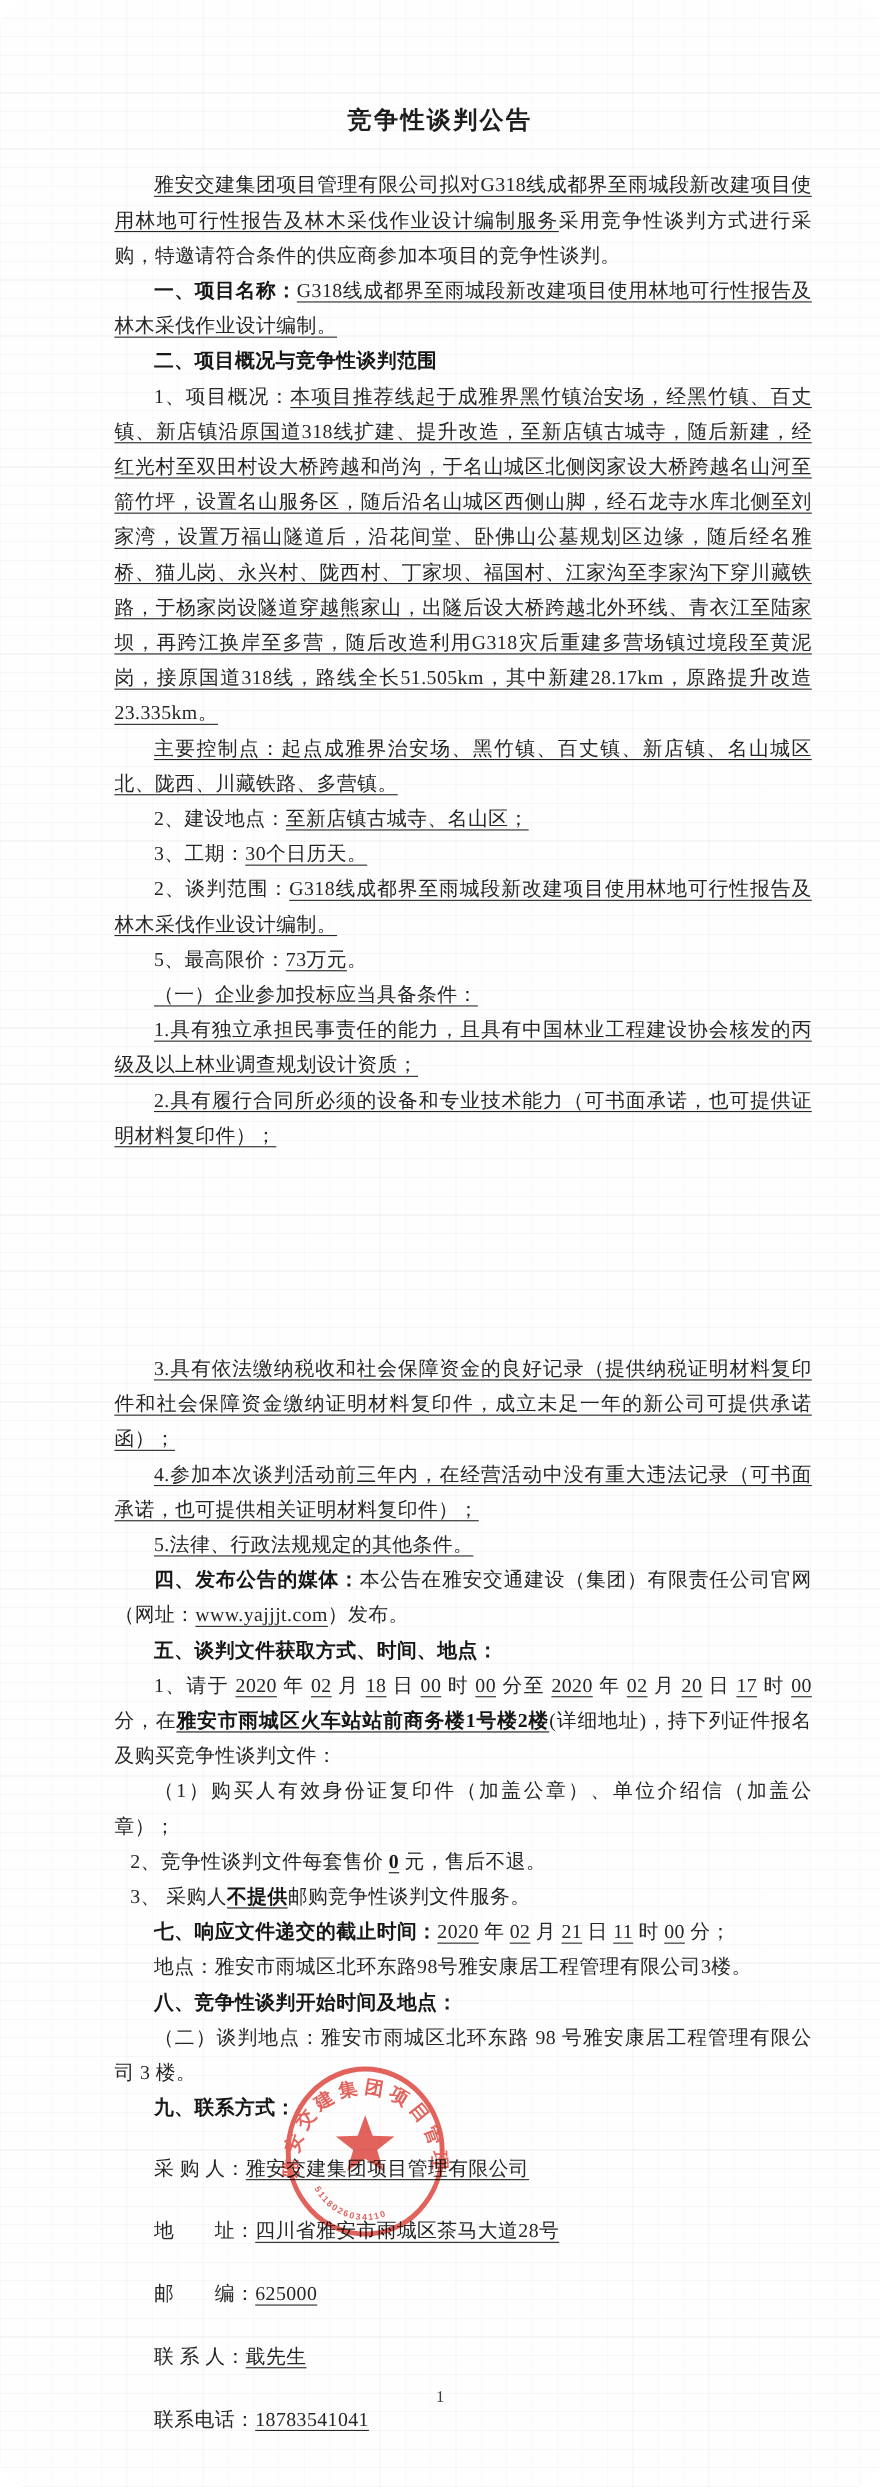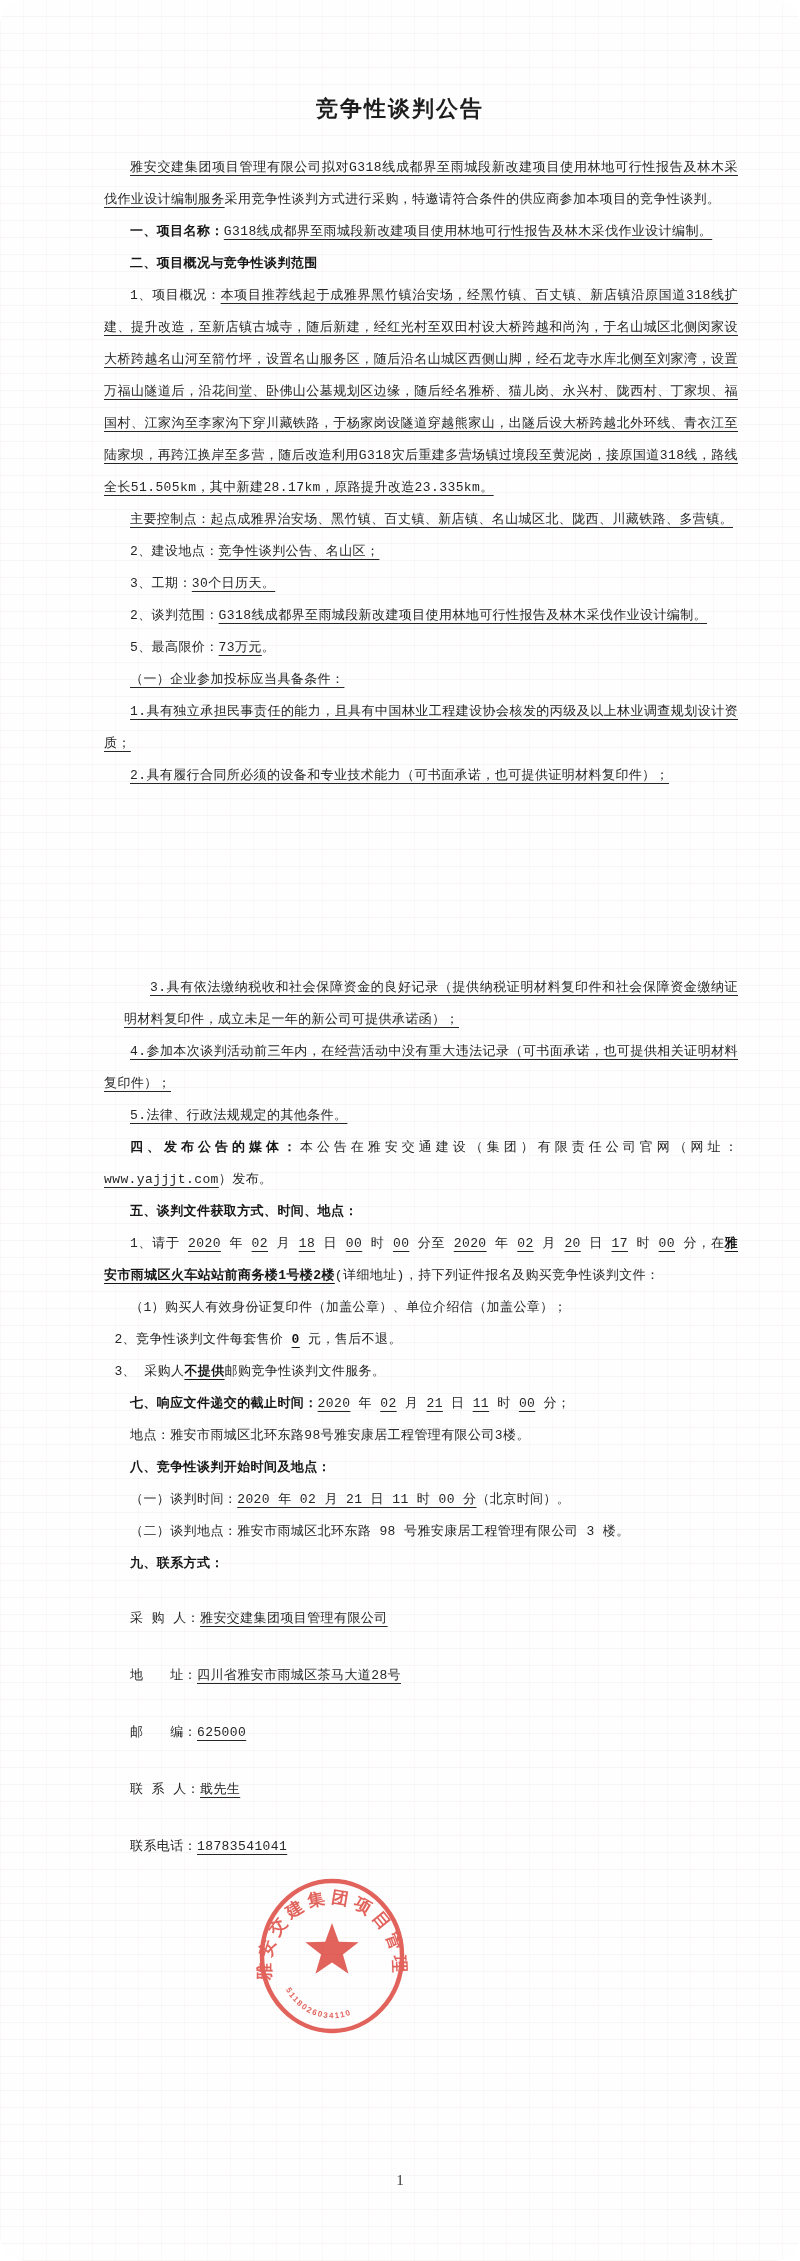--- a/index.html
+++ b/index.html
@@ -23,25 +23,24 @@
     margin-top: 92px;
     text-align: center;
     font-size: 22px;
     line-height: 34px;
     font-weight: bold;
     letter-spacing: 2px;
     color: #1d1d1d;
   }
   .doc {
     margin: 26px 62px 0 104px;
-    font-size: 13px;
+    font-size: 18px;
     line-height: 32px;
     letter-spacing: 0.4px;
     text-align: justify;
-    font-family: Liberation Mono, monospace;
   }
   .para { text-indent: 2em; }
   .para.ind08 { text-indent: 0.8em; }
   .para.contact { text-indent: 2em; margin-top: 21px; line-height: 36px; }
   .b { font-weight: bold; color: #171717; }
   .u { text-decoration: underline; text-underline-offset: 4px; text-decoration-thickness: 1px; }
   .pagenum {
     position: absolute;
     left: 0; right: 0;
     top: 2172px;
@@ -70,40 +69,39 @@
 <div class="page">
 
   <h1 class="title">竞争性谈判公告</h1>
 
   <div class="doc">
       <div class="para"><span class="u">雅安交建集团项目管理有限公司拟对G318线成都界至雨城段新改建项目使用林地可行性报告及林木采伐作业设计编制服务</span><span class="">采用竞争性谈判方式进行采购，特邀请符合条件的供应商参加本项目的竞争性谈判。</span></div>
       <div class="para"><span class="b">一、项目名称：</span><span class="u">G318线成都界至雨城段新改建项目使用林地可行性报告及林木采伐作业设计编制。</span></div>
       <div class="para"><span class="b">二、项目概况与竞争性谈判范围</span></div>
       <div class="para"><span class="">1、项目概况：</span><span class="u">本项目推荐线起于成雅界黑竹镇治安场，经黑竹镇、百丈镇、新店镇沿原国道318线扩建、提升改造，至新店镇古城寺，随后新建，经红光村至双田村设大桥跨越和尚沟，于名山城区北侧闵家设大桥跨越名山河至箭竹坪，设置名山服务区，随后沿名山城区西侧山脚，经石龙寺水库北侧至刘家湾，设置万福山隧道后，沿花间堂、卧佛山公墓规划区边缘，随后经名雅桥、猫儿岗、永兴村、陇西村、丁家坝、福国村、江家沟至李家沟下穿川藏铁路，于杨家岗设隧道穿越熊家山，出隧后设大桥跨越北外环线、青衣江至陆家坝，再跨江换岸至多营，随后改造利用G318灾后重建多营场镇过境段至黄泥岗，接原国道318线，路线全长51.505km，其中新建28.17km，原路提升改造23.335km。</span></div>
       <div class="para"><span class="u">主要控制点：起点成雅界治安场、黑竹镇、百丈镇、新店镇、名山城区北、陇西、川藏铁路、多营镇。</span></div>
-      <div class="para"><span class="">2、建设地点：</span><span class="u">竞争性谈判公告、名山区；</span></div>
+      <div class="para"><span class="">2、建设地点：</span><span class="u">至新店镇古城寺、名山区；</span></div>
       <div class="para"><span class="">3、工期：</span><span class="u">30个日历天。</span></div>
       <div class="para"><span class="">2、谈判范围：</span><span class="u">G318线成都界至雨城段新改建项目使用林地可行性报告及林木采伐作业设计编制。</span></div>
       <div class="para"><span class="">5、最高限价：</span><span class="u">73万元</span><span class="">。</span></div>
       <div class="para"><span class="u">（一）企业参加投标应当具备条件：</span></div>
       <div class="para"><span class="u">1.具有独立承担民事责任的能力，且具有中国林业工程建设协会核发的丙级及以上林业调查规划设计资质；</span></div>
       <div class="para"><span class="u">2.具有履行合同所必须的设备和专业技术能力（可书面承诺，也可提供证明材料复印件）；</span></div>
-      <div class="para" style="margin-top: 180px; margin-left: 20px;"><span class="u">3.具有依法缴纳税收和社会保障资金的良好记录（提供纳税证明材料复印件和社会保障资金缴纳证明材料复印件，成立未足一年的新公司可提供承诺函）；</span></div>
+      <div class="para" style="margin-top: 180px;"><span class="u">3.具有依法缴纳税收和社会保障资金的良好记录（提供纳税证明材料复印件和社会保障资金缴纳证明材料复印件，成立未足一年的新公司可提供承诺函）；</span></div>
       <div class="para"><span class="u">4.参加本次谈判活动前三年内，在经营活动中没有重大违法记录（可书面承诺，也可提供相关证明材料复印件）；</span></div>
       <div class="para"><span class="u">5.法律、行政法规规定的其他条件。</span></div>
       <div class="para"><span class="b">四、发布公告的媒体：</span><span class="">本公告在雅安交通建设（集团）有限责任公司官网（网址：</span><span class="u">www.yajjjt.com</span><span class="">）发布。</span></div>
       <div class="para"><span class="b">五、谈判文件获取方式、时间、地点：</span></div>
       <div class="para"><span class="">1、请于 </span><span class="u">2020</span><span class=""> 年 </span><span class="u">02</span><span class=""> 月 </span><span class="u">18</span><span class=""> 日 </span><span class="u">00</span><span class=""> 时 </span><span class="u">00</span><span class=""> 分至 </span><span class="u">2020</span><span class=""> 年 </span><span class="u">02</span><span class=""> 月 </span><span class="u">20</span><span class=""> 日 </span><span class="u">17</span><span class=""> 时 </span><span class="u">00</span><span class=""> 分，在</span><span class="b u">雅安市雨城区火车站站前商务楼1号楼2楼</span><span class="">(详细地址)，持下列证件报名及购买竞争性谈判文件：</span></div>
       <div class="para"><span class="">（1）购买人有效身份证复印件（加盖公章）、单位介绍信（加盖公章）；</span></div>
       <div class="para ind08"><span class="">2、竞争性谈判文件每套售价 </span><span class="b u">0</span><span class=""> 元，售后不退。</span></div>
       <div class="para ind08"><span class="">3、 采购人</span><span class="b u">不提供</span><span class="">邮购竞争性谈判文件服务。</span></div>
       <div class="para"><span class="b">七、响应文件递交的截止时间：</span><span class="u">2020</span><span class=""> 年 </span><span class="u">02</span><span class=""> 月 </span><span class="u">21</span><span class=""> 日 </span><span class="u">11</span><span class=""> 时 </span><span class="u">00</span><span class=""> 分；</span></div>
       <div class="para"><span class="">地点：雅安市雨城区北环东路98号雅安康居工程管理有限公司3楼。</span></div>
       <div class="para"><span class="b">八、竞争性谈判开始时间及地点：</span></div>
-      <div class="para"><span class="">（一）谈判时间：</span><span class="u">2020 年 02 月 21 日 11 时 00 分</span><span class="">（北京时间）。</span></div>
       <div class="para"><span class="">（二）谈判地点：雅安市雨城区北环东路 98 号雅安康居工程管理有限公司 3 楼。</span></div>
       <div class="para"><span class="b">九、联系方式：</span></div>
       <div class="para contact"><span class="">采 购 人：</span><span class="u">雅安交建集团项目管理有限公司</span></div>
       <div class="para contact"><span class="">地　　址：</span><span class="u">四川省雅安市雨城区茶马大道28号</span></div>
       <div class="para contact"><span class="">邮　　编：</span><span class="u">625000</span></div>
       <div class="para contact"><span class="">联 系 人：</span><span class="u">戢先生</span></div>
       <div class="para contact"><span class="">联系电话：</span><span class="u">18783541041</span></div>
     </div>
 
   <svg class="stamp" viewBox="0 0 150 160" xmlns="http://www.w3.org/2000/svg" aria-hidden="true">

